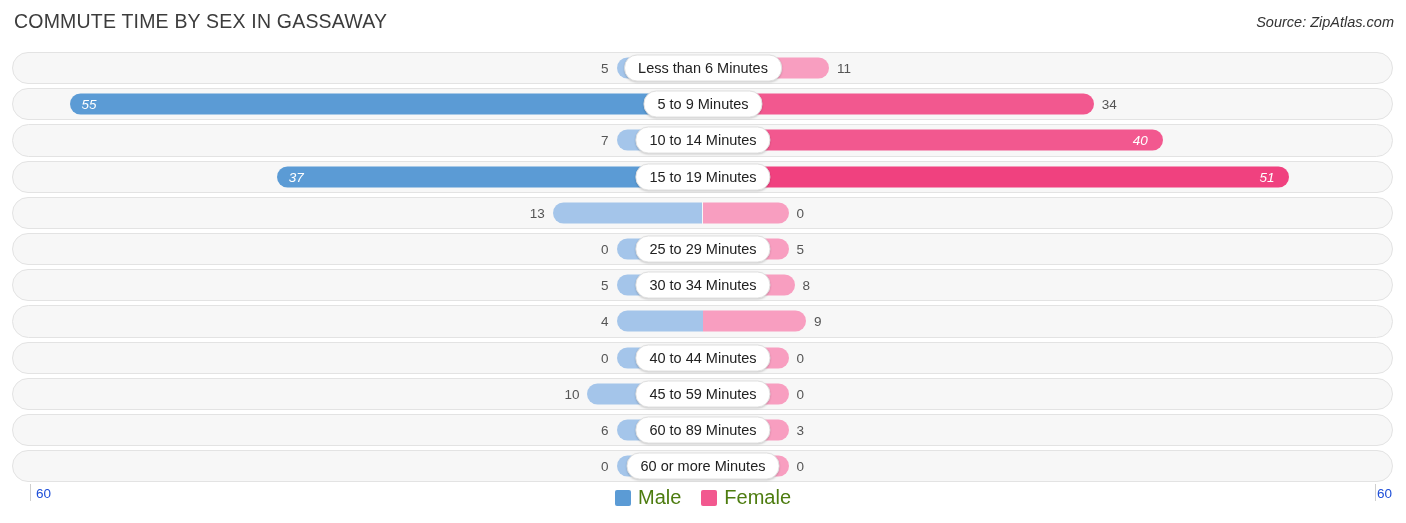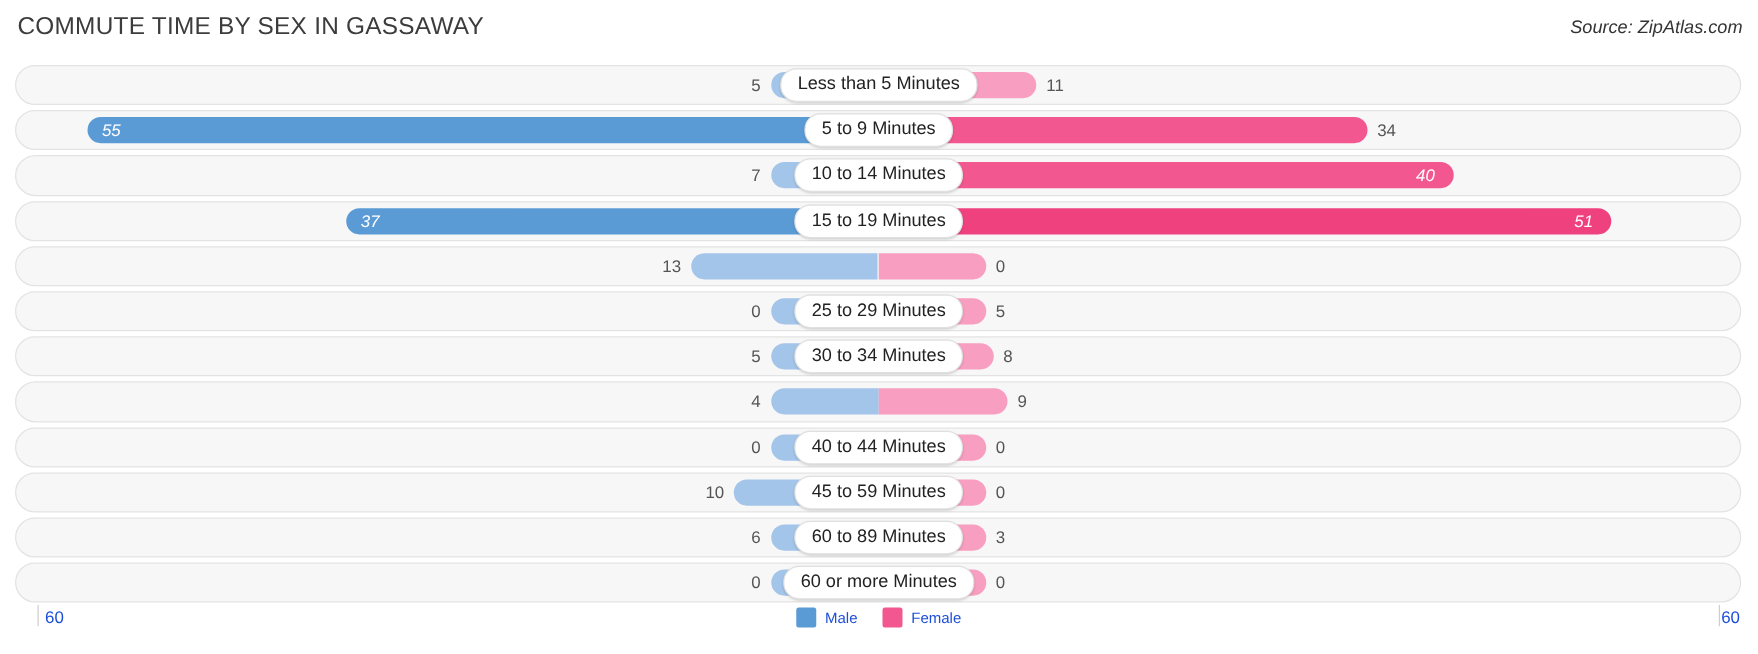--- a/index.html
+++ b/index.html
@@ -90,41 +90,41 @@
   }
   .axis-line.left  { left: 30px; }
   .axis-line.right { right: 30px; }
 
   .legend {
     position: absolute; left: 0; top: 486px; width: 1406px;
     display: flex; justify-content: center; align-items: center; gap: 20px;
   }
   .legend-item { display: flex; align-items: center; gap: 7px; }
   .legend-swatch { width: 16px; height: 16px; border-radius: 2px; display: inline-block; }
-  .legend-text { font-size: 12px; color: #1d4ed8; text-align: center; }
+  .legend-text { font-size: 20px; color: #4d7c0f; text-align: center; }
 </style>
 </head>
 <body>
 
 <div class="page">
 
   <div class="header">
     <div class="chart-title">COMMUTE TIME BY SEX IN GASSAWAY</div>
     <div class="chart-source">Source: ZipAtlas.com</div>
   </div>
 
   <div class="rows" id="rows-container">
       <div class="row">
         <div class="track"></div>
         <div class="barwrap">
           <div class="bar male" style="left: 616.5px; width: 86px; background: rgb(164, 197, 234);"></div>
           <div class="bar female" style="left: 702.5px; width: 126.592px; background: rgb(248, 158, 192);"></div>
           <div class="vlabel outside-left" style="left: 570.5px; width: 38px;">5</div>
           <div class="vlabel outside-right" style="left: 837.092px; width: 38px;">11</div>
-          <div class="catlabel">Less than 5 Minutes</div>
+          <div class="catlabel">Less than 6 Minutes</div>
         </div>
       </div>
       <div class="row">
         <div class="track"></div>
         <div class="barwrap">
           <div class="bar male" style="left: 69.5417px; width: 632.958px; background: rgb(91, 155, 213);"></div>
           <div class="bar female" style="left: 702.5px; width: 391.283px; background: rgb(242, 88, 143);"></div>
           <div class="vlabel inside" style="left: 81.5417px;">55</div>
           <div class="vlabel outside-right" style="left: 1101.78px; width: 38px;">34</div>
           <div class="catlabel">5 to 9 Minutes</div>

